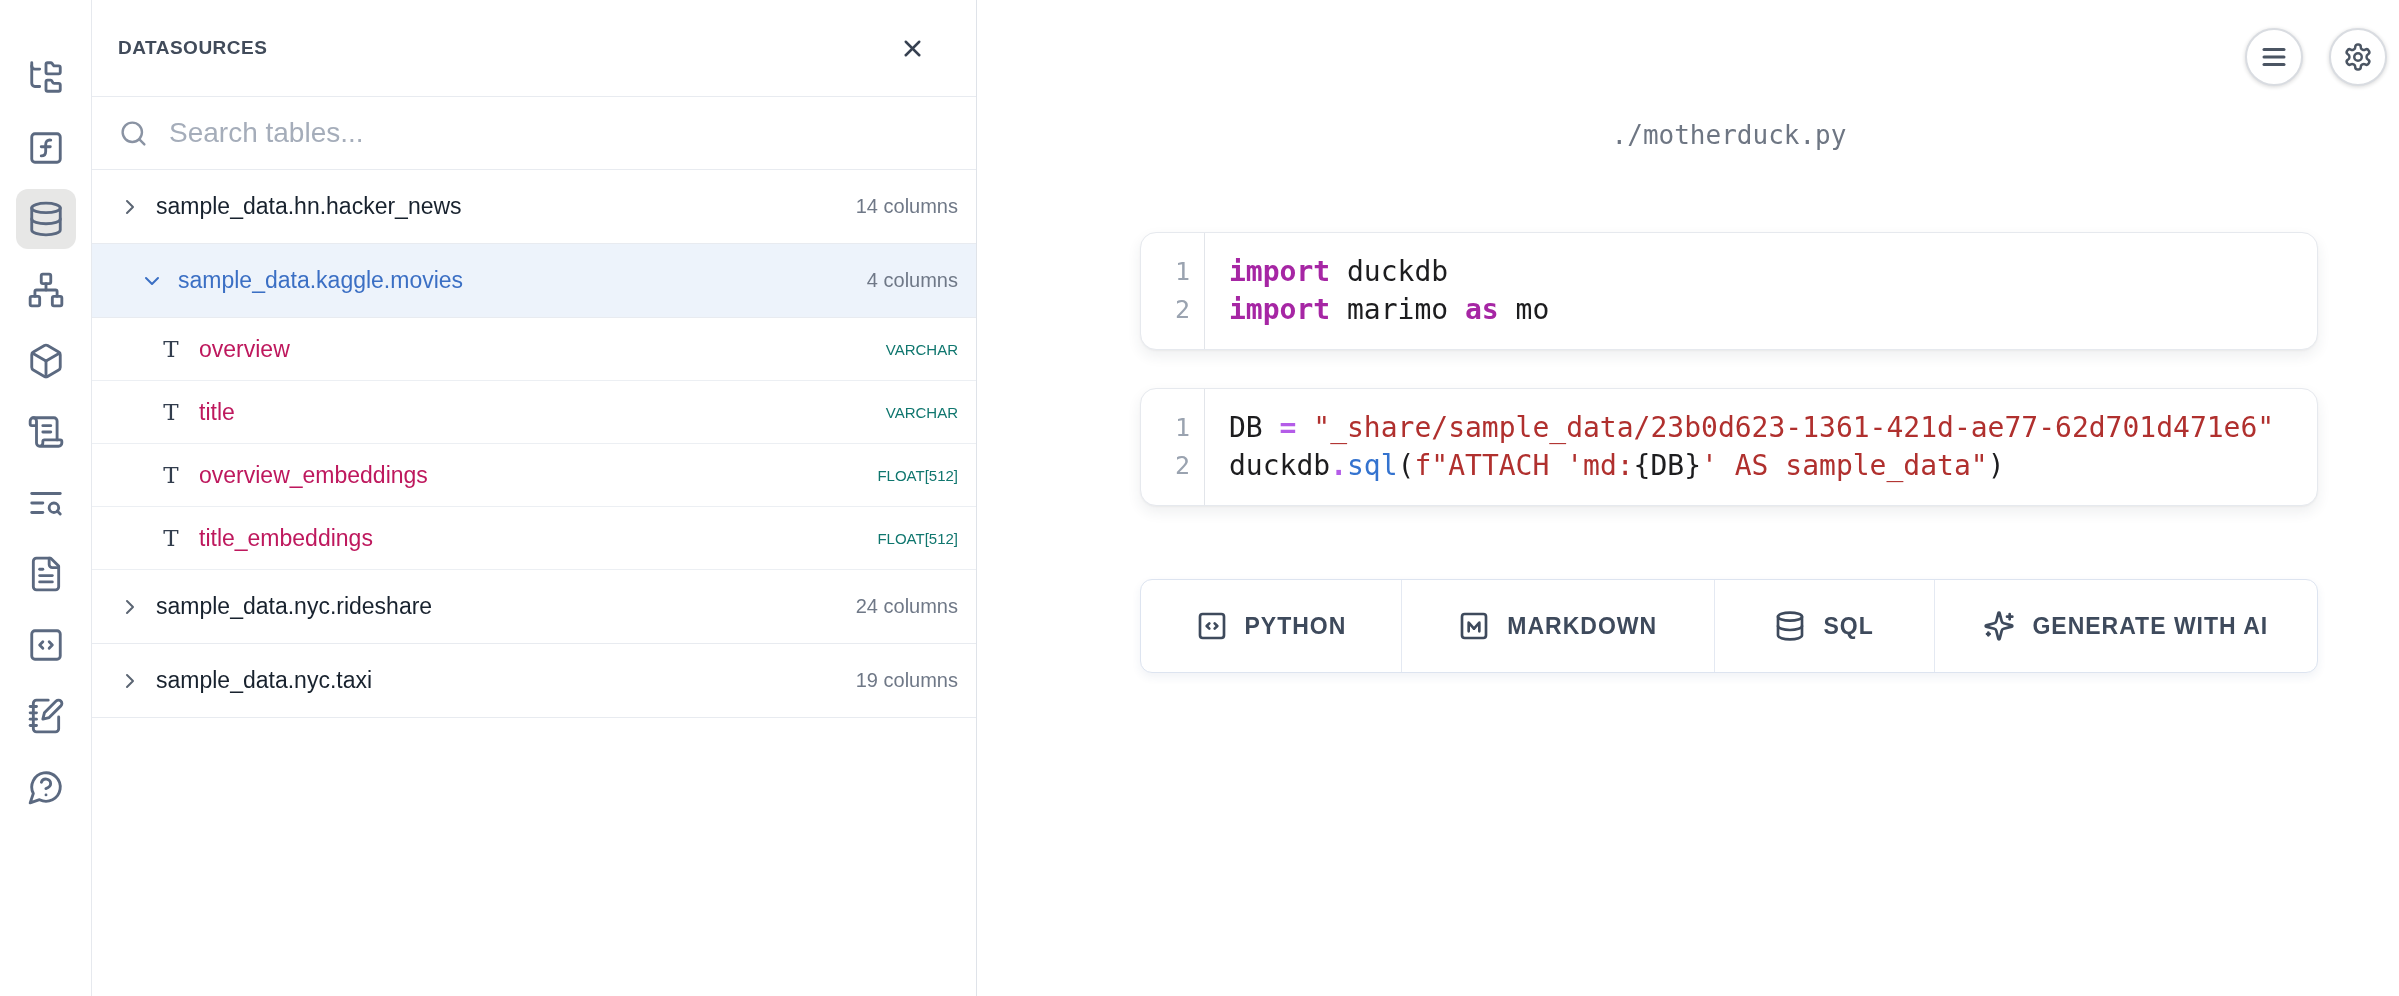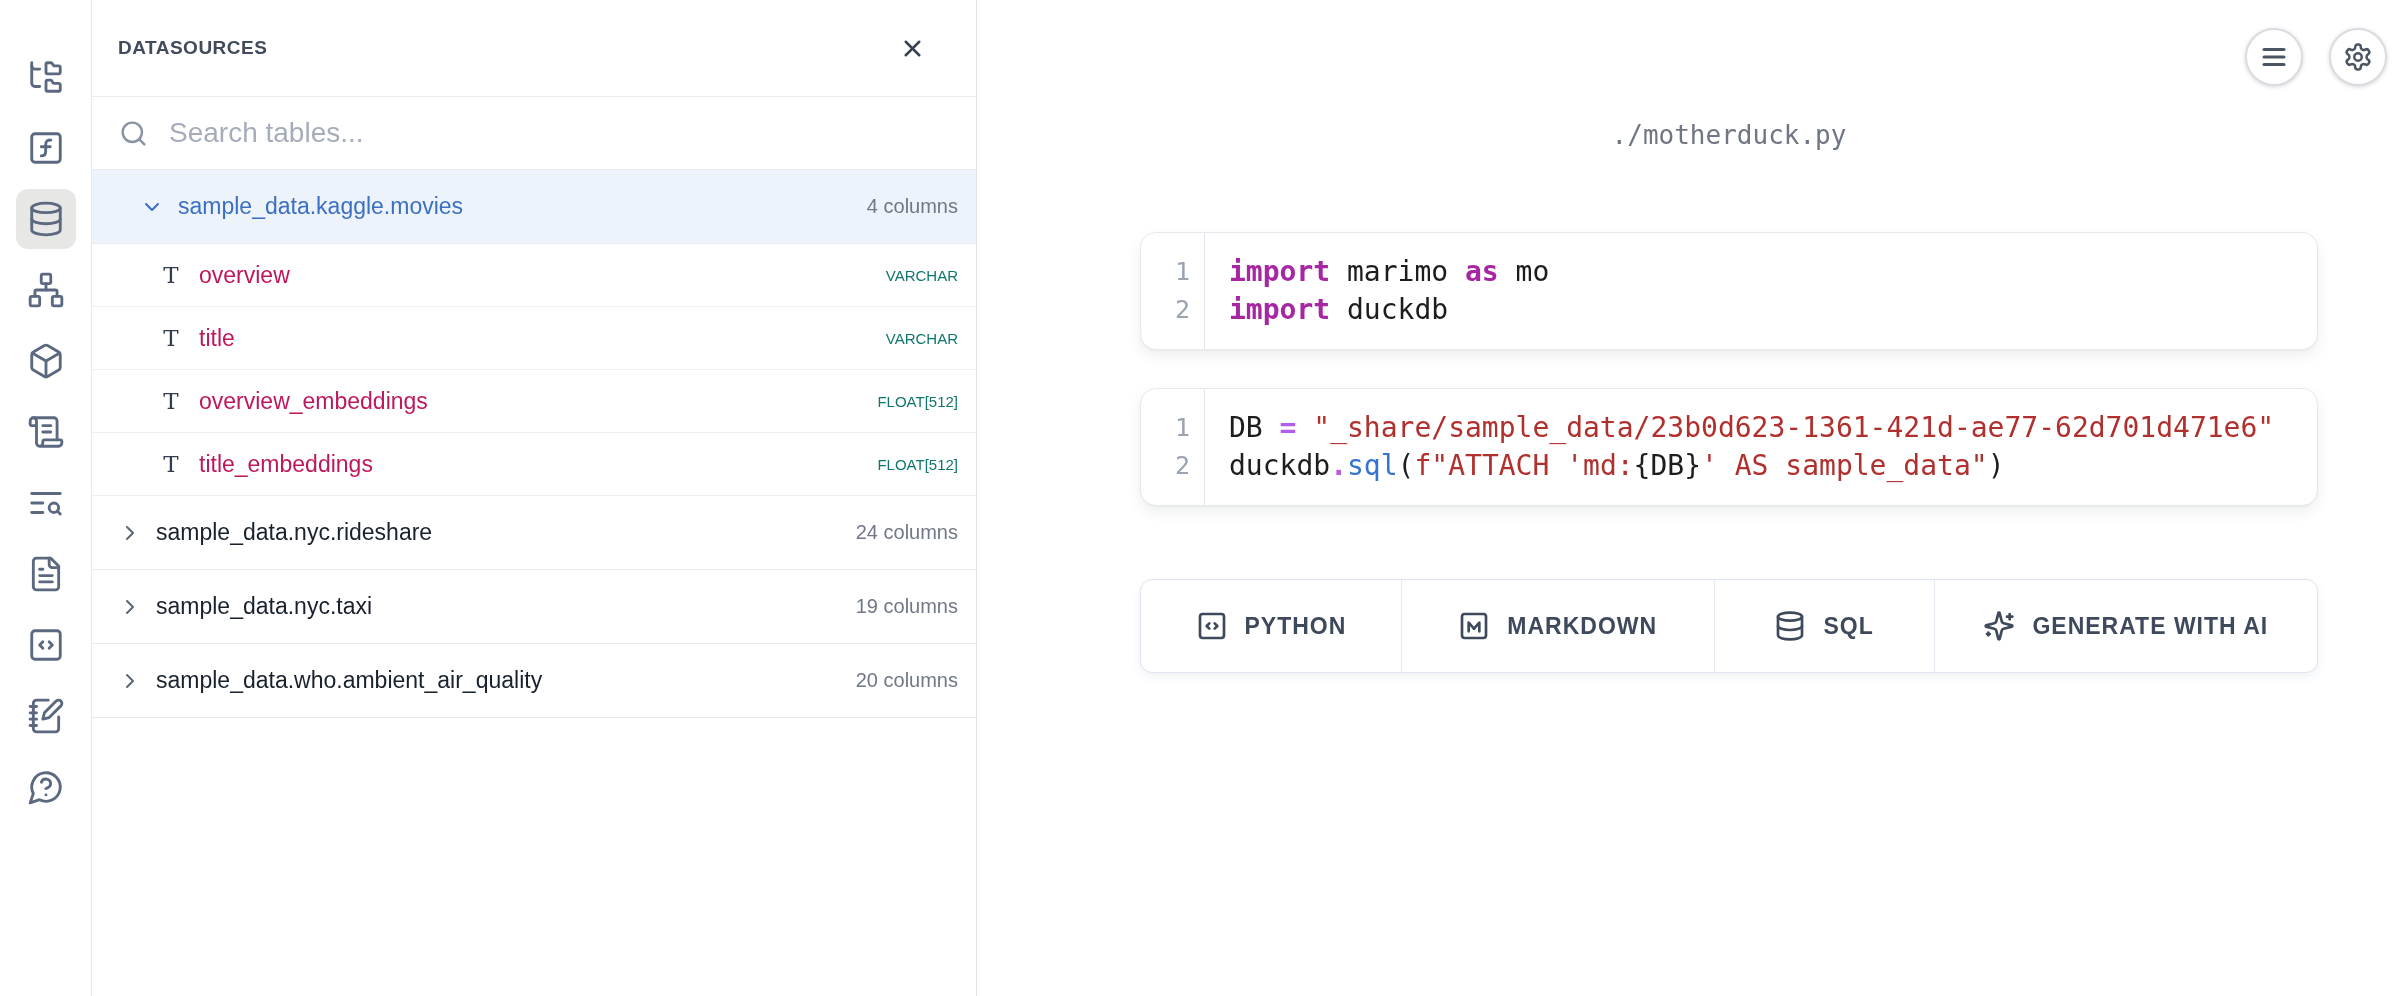--- a/index.html
+++ b/index.html
@@ -191,20 +191,29 @@
     <div class="search-row">
       <span class="s-ic">
         <svg viewBox="0 0 24 24" fill="none" stroke="currentColor" stroke-width="2" stroke-linecap="round">
             <circle cx="11" cy="11" r="8"></circle>
             <path d="m21 21-4.3-4.3"></path>
           </svg>
       </span>
       <input type="text" placeholder="Search tables..." style="">
     </div>
     <div id="tables">
+        <div class="t-row">
+          <span class="chev">
+            <svg viewBox="0 0 24 24" fill="none" stroke="currentColor" stroke-width="2" stroke-linecap="round" stroke-linejoin="round">
+              <path d="m9 18 6-6-6-6"></path>
+            </svg>
+          </span>
+          <span class="t-name">sample_data.hn.hacker_news</span>
+          <span class="t-count">14 columns</span>
+        </div>
         <div class="t-row selected">
           <span class="chev">
             <svg viewBox="0 0 24 24" fill="none" stroke="currentColor" stroke-width="2" stroke-linecap="round" stroke-linejoin="round">
               <path d="m6 9 6 6 6-6"></path>
             </svg>
           </span>
           <span class="t-name">sample_data.kaggle.movies</span>
           <span class="t-count">4 columns</span>
         </div>
         <div class="c-row">
@@ -237,29 +246,20 @@
           <span class="t-count">24 columns</span>
         </div>
         <div class="t-row">
           <span class="chev">
             <svg viewBox="0 0 24 24" fill="none" stroke="currentColor" stroke-width="2" stroke-linecap="round" stroke-linejoin="round">
               <path d="m9 18 6-6-6-6"></path>
             </svg>
           </span>
           <span class="t-name">sample_data.nyc.taxi</span>
           <span class="t-count">19 columns</span>
-        </div>
-        <div class="t-row">
-          <span class="chev">
-            <svg viewBox="0 0 24 24" fill="none" stroke="currentColor" stroke-width="2" stroke-linecap="round" stroke-linejoin="round">
-              <path d="m9 18 6-6-6-6"></path>
-            </svg>
-          </span>
-          <span class="t-name">sample_data.who.ambient_air_quality</span>
-          <span class="t-count">20 columns</span>
         </div>
       </div>
   </aside>
 
   <main class="main">
     <div class="topbar">
       <button class="circle-btn" aria-label="menu">
         <svg viewBox="0 0 24 24" fill="none" stroke="currentColor" stroke-width="2.4" stroke-linecap="round">
             <path d="M4 6h16"></path>
             <path d="M4 12h16"></path>
@@ -275,21 +275,21 @@
     </div>
 
     <div class="notebook">
       <div class="filename">./motherduck.py</div>
       <div class="cells" id="cells">
           <div class="cell">
             <div class="gutter">
               <div>1</div>
               <div>2</div>
             </div>
-            <div class="code"><div><span class="tk-kw">import</span><span class="tk-pl"> marimo </span><span class="tk-kw">as</span><span class="tk-pl"> mo</span></div><div><span class="tk-kw">import</span><span class="tk-pl"> duckdb</span></div></div>
+            <div class="code"><div><span class="tk-kw">import</span><span class="tk-pl"> duckdb</span></div><div><span class="tk-kw">import</span><span class="tk-pl"> marimo </span><span class="tk-kw">as</span><span class="tk-pl"> mo</span></div></div>
           </div>
           <div class="cell">
             <div class="gutter">
               <div>1</div>
               <div>2</div>
             </div>
             <div class="code"><div><span class="tk-pl">DB </span><span class="tk-op">=</span><span class="tk-pl"> </span><span class="tk-str">"_share/sample_data/23b0d623-1361-421d-ae77-62d701d471e6"</span></div><div><span class="tk-pl">duckdb</span><span class="tk-op">.</span><span class="tk-fn">sql</span><span class="tk-pl">(</span><span class="tk-str">f"ATTACH 'md:</span><span class="tk-pl">{DB}</span><span class="tk-str">' AS sample_data"</span><span class="tk-pl">)</span></div></div>
           </div>
         </div>
       <div class="add-row" id="addrow">

